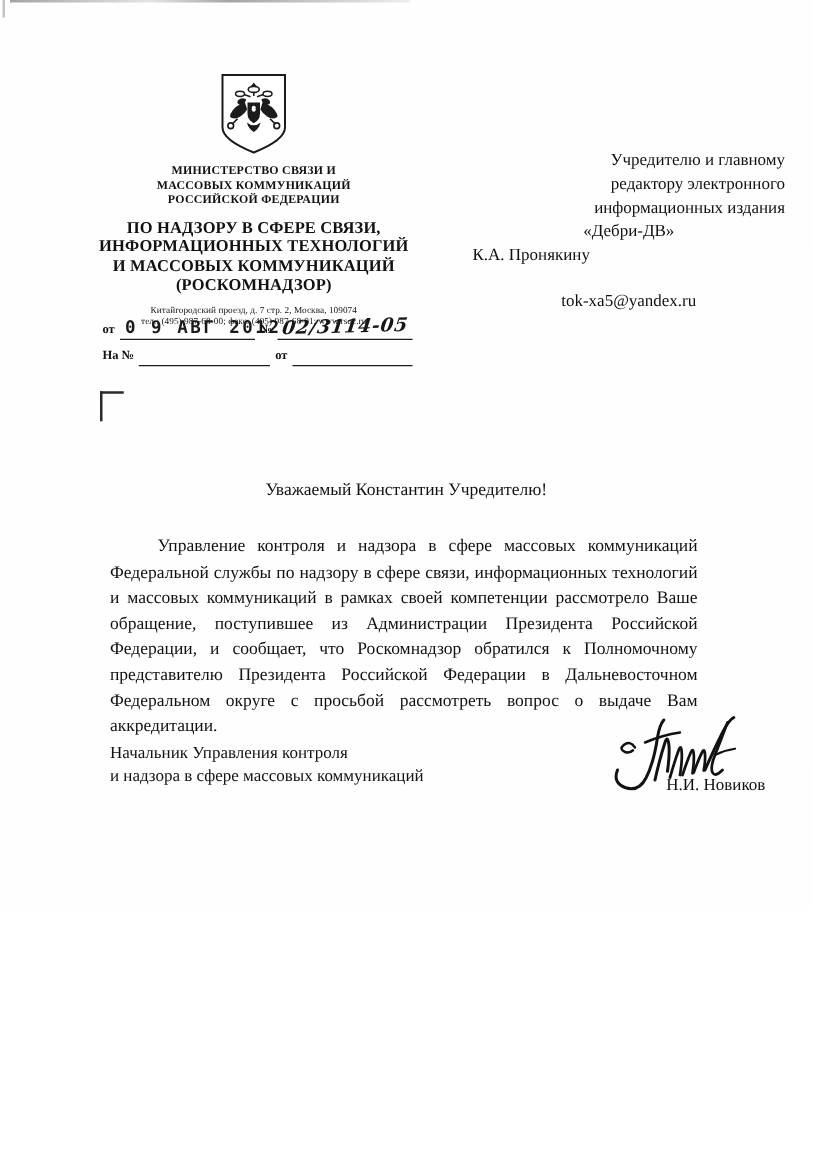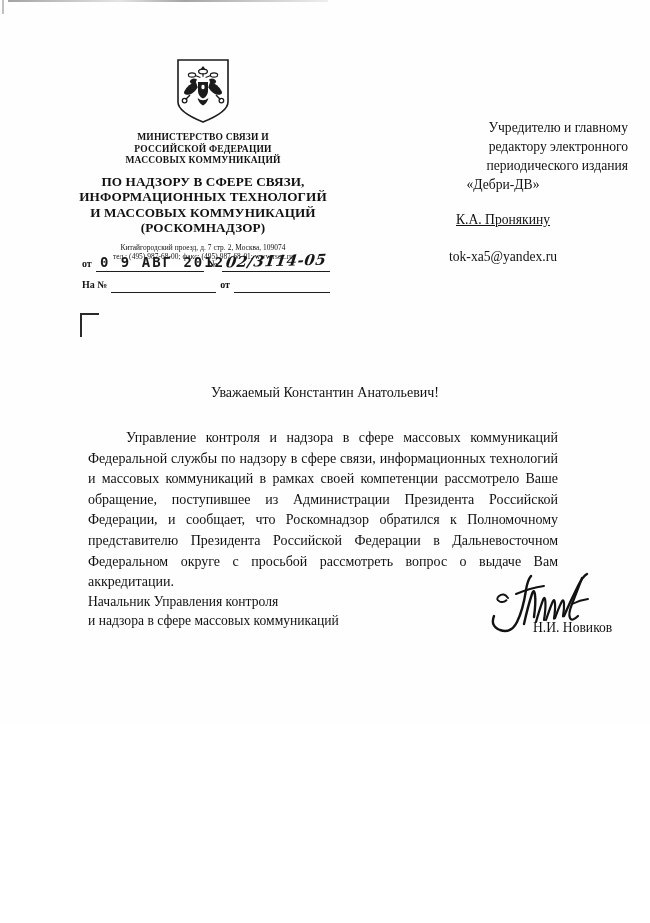--- a/index.html
+++ b/index.html
@@ -150,23 +150,20 @@
     position: absolute;
     left: 378px;
     top: 118px;
     width: 250px;
     font-size: 13.6px;
     line-height: 19px;
   }
   .addressee-org { text-align: right; }
   .addressee-title-centered { text-align: center; }
   .addressee-person {
-    text-align: center;
-    margin-top: 16px;
-    text-decoration: underline;
   }
   .addressee-email {
     text-align: center;
     margin-top: 18px;
   }
 
   
   .greeting {
     position: absolute;
     left: 0;
@@ -261,22 +258,22 @@
       <path d="M22.5 40 q5.5 4.5 11 0 q-1.6 5.5 -5.5 7.6 q-3.9 -2.1 -5.5 -7.6 Z" fill="#1b1b1b"></path>
 
       <path d="M15 37 l-4.4 4.4" stroke="#1b1b1b" stroke-width="1.4"></path>
       <circle cx="9.6" cy="42.6" r="2.3" fill="none" stroke="#1b1b1b" stroke-width="1.3"></circle>
       <path d="M41 37 l4.4 4.4" stroke="#1b1b1b" stroke-width="1.4"></path>
       <circle cx="46.4" cy="42.6" r="2.3" fill="none" stroke="#1b1b1b" stroke-width="1.3"></circle>
     </svg>
 
     <div class="ministry-lines">
       <div>МИНИСТЕРСТВО СВЯЗИ И</div>
+      <div>МАССОВЫХ КОММУНИКАЦИЙ</div>
       <div>РОССИЙСКОЙ ФЕДЕРАЦИИ</div>
-      <div>МАССОВЫХ КОММУНИКАЦИЙ</div>
     </div>
 
     <div class="agency-lines">
       <div>ПО НАДЗОРУ В СФЕРЕ СВЯЗИ,</div>
       <div>ИНФОРМАЦИОННЫХ ТЕХНОЛОГИЙ</div>
       <div>И МАССОВЫХ КОММУНИКАЦИЙ</div>
       <div>(РОСКОМНАДЗОР)</div>
     </div>
 
     <div class="contact-lines">
@@ -304,27 +301,27 @@
       <span class="ref-label" style="padding-left:4px;">от</span>
       <span class="ref-rule short"></span>
     </div>
   </div>
 
   <div class="corner-bracket"></div>
 
   <div class="addressee">
     <div class="addressee-org">Учредителю и главному</div>
     <div class="addressee-org">редактору электронного</div>
-    <div class="addressee-org">периодического издания</div>
+    <div class="addressee-org">информационных издания</div>
     <div class="addressee-title-centered">«Дебри-ДВ»</div>
     <div class="addressee-person">К.А. Пронякину</div>
     <div class="addressee-email">tok-xa5@yandex.ru</div>
   </div>
 
-  <div class="greeting">Уважаемый Константин Анатольевич!</div>
+  <div class="greeting">Уважаемый Константин Учредителю!</div>
 
   <div class="body-text">Управление контроля и надзора в сфере массовых коммуникаций Федеральной службы по надзору в сфере связи, информационных технологий и массовых коммуникаций в рамках своей компетенции рассмотрело Ваше обращение, поступившее из Администрации Президента Российской Федерации, и сообщает, что Роскомнадзор обратился к Полномочному представителю Президента Российской Федерации в Дальневосточном Федеральном округе с просьбой рассмотреть вопрос о выдаче Вам аккредитации.</div>
 
   <div class="signature-block">
     <div class="sig-role">
       <div>Начальник Управления контроля</div>
       <div>и надзора в сфере массовых коммуникаций</div>
     </div>
 
     <svg class="signature-mark" viewBox="0 0 160 72" xmlns="http://www.w3.org/2000/svg">

